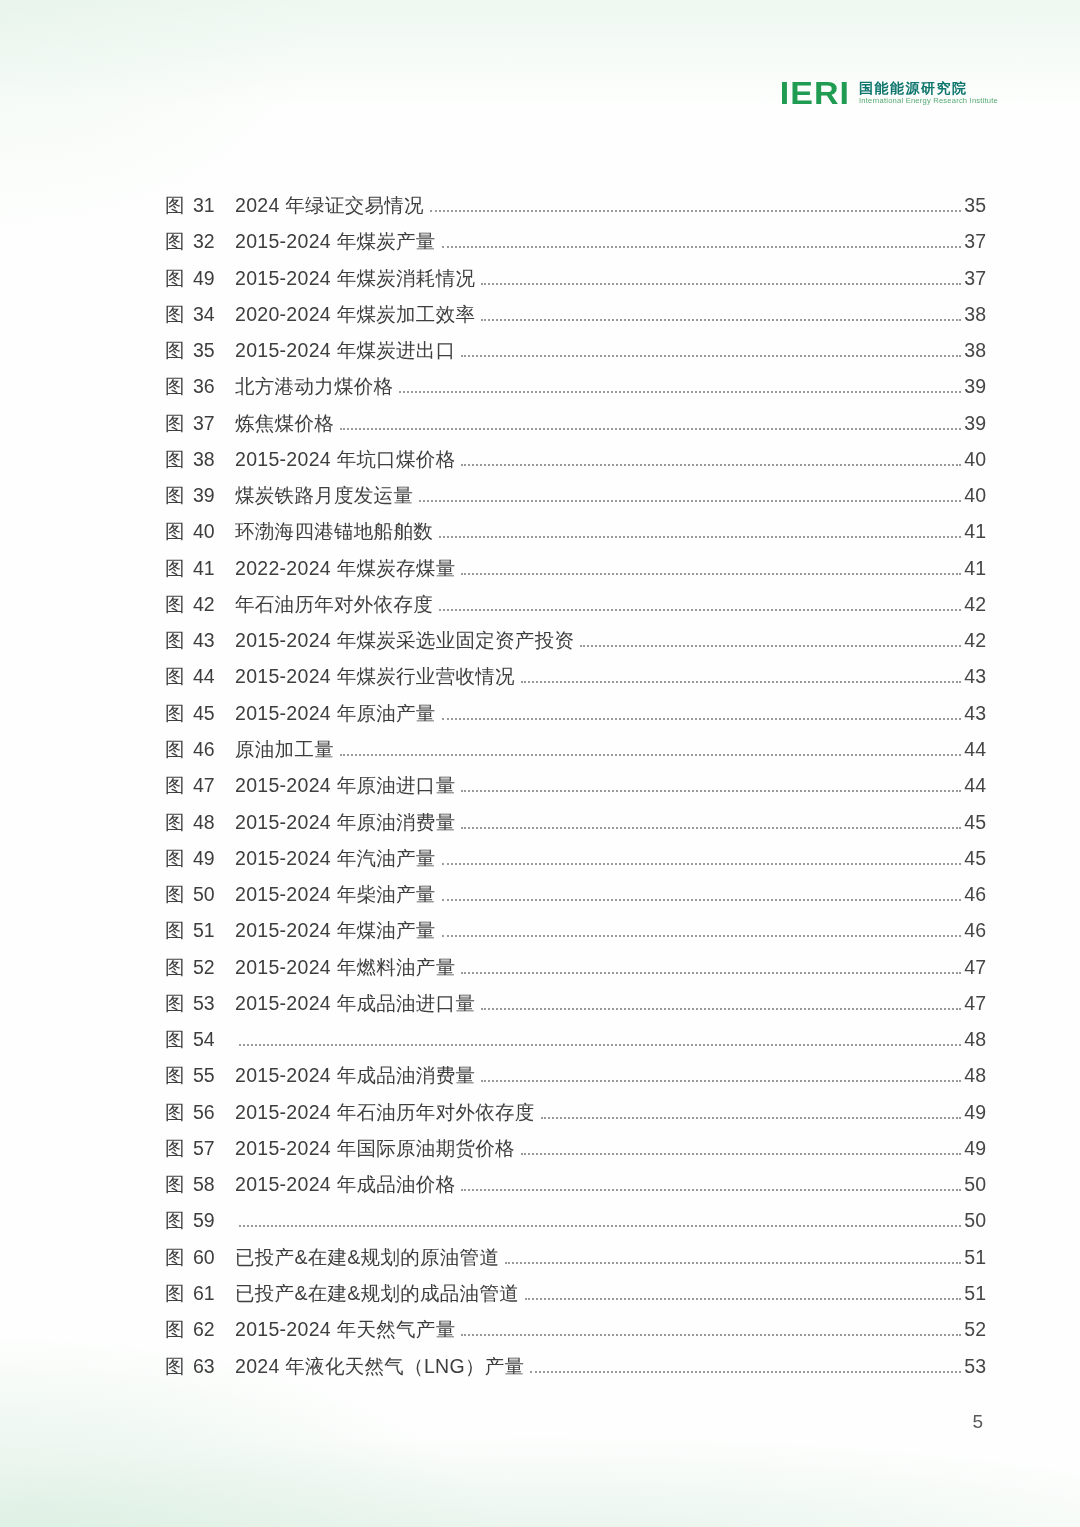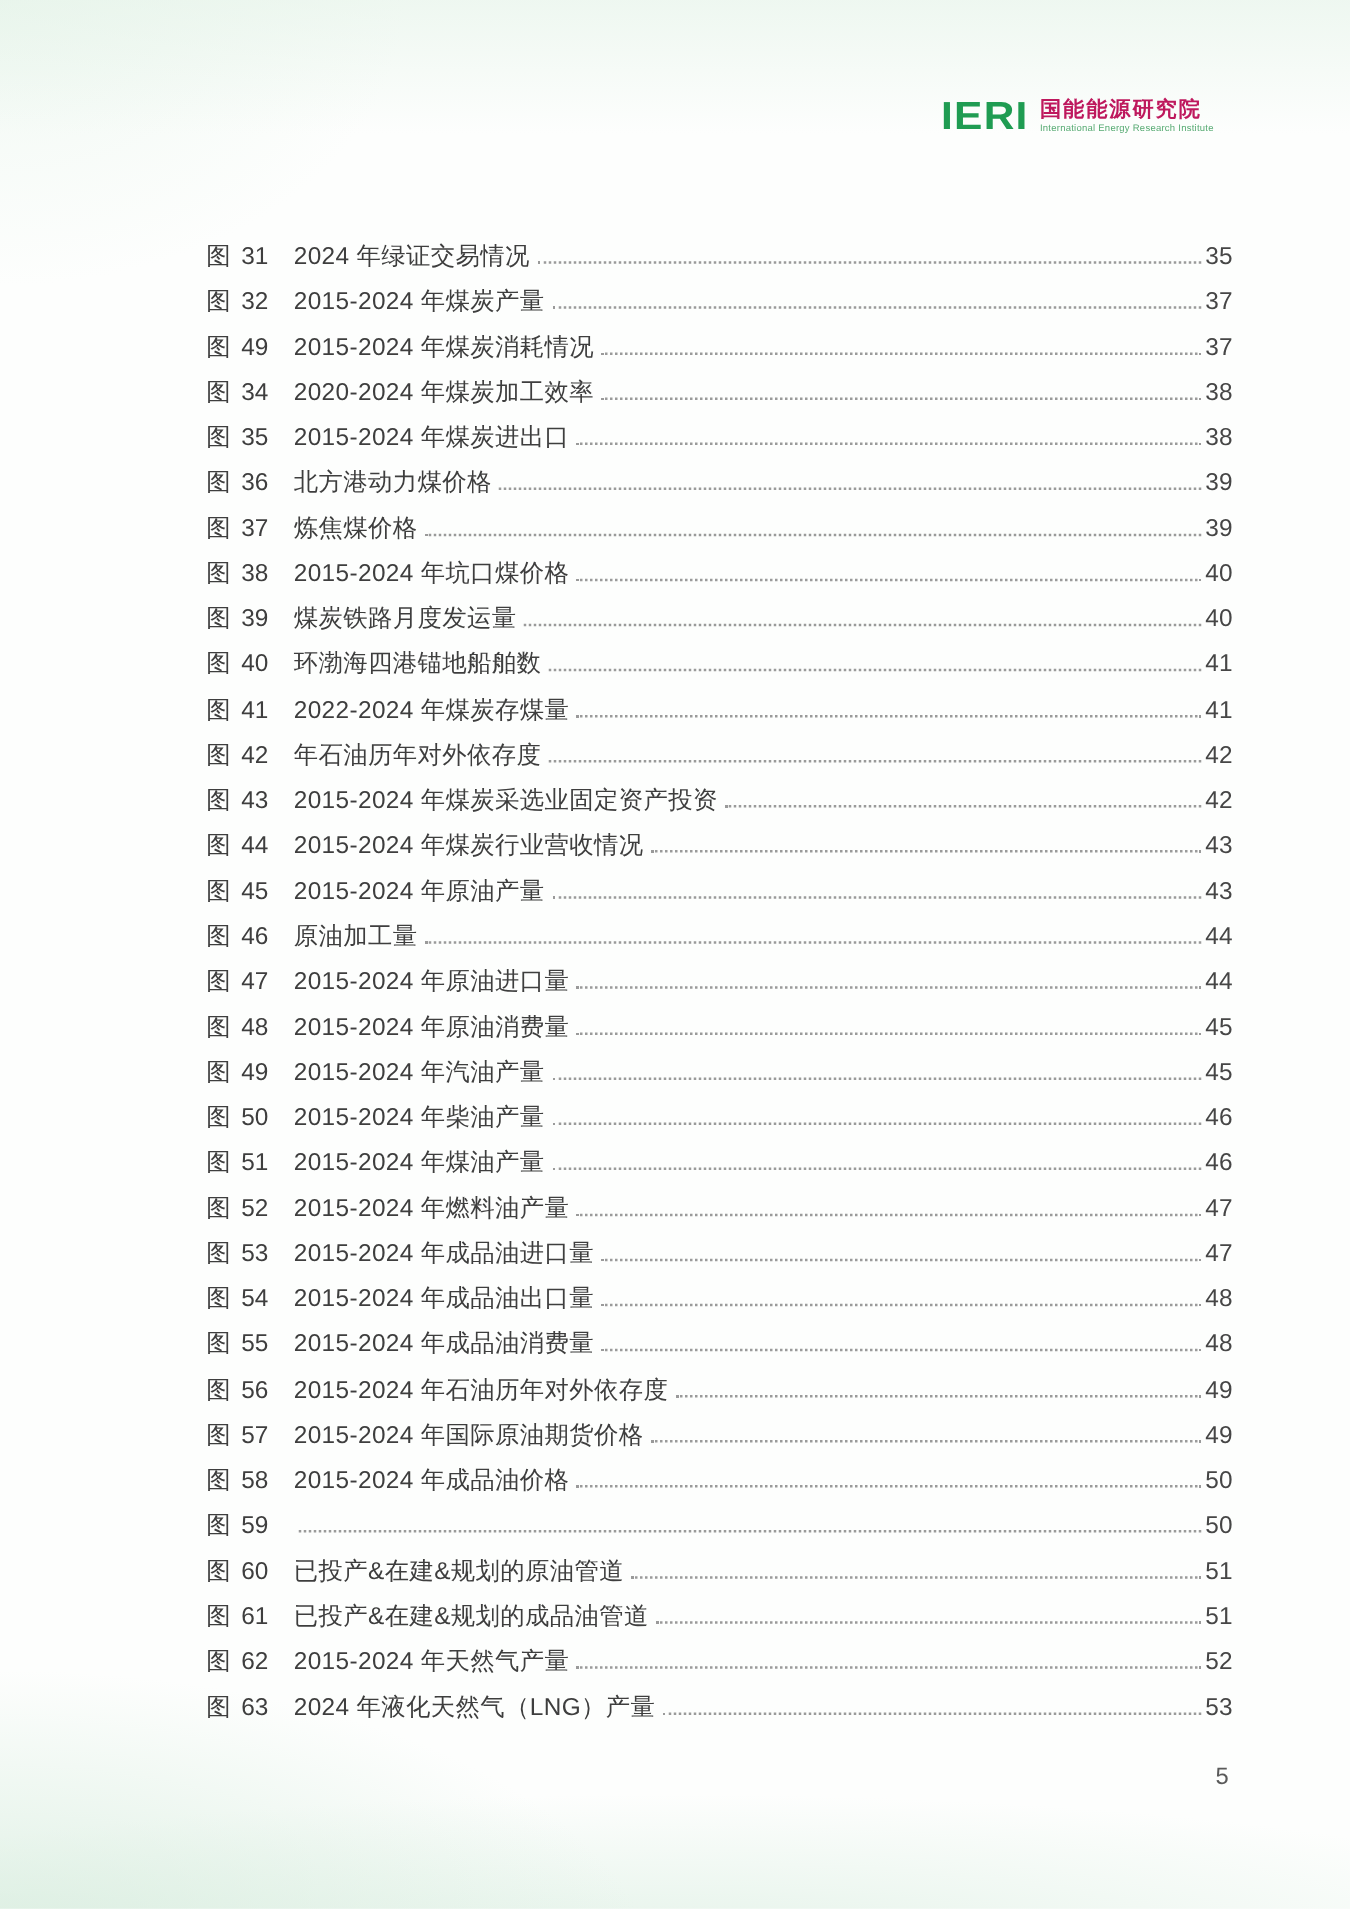--- a/index.html
+++ b/index.html
@@ -12,30 +12,30 @@
       linear-gradient(180deg, rgba(226,242,230,0.55) 0%, rgba(255,255,255,0) 7%),
       radial-gradient(ellipse 65% 22% at 0% 104%, rgba(214,236,221,0.95), rgba(255,255,255,0) 75%),
       radial-gradient(ellipse 90% 10% at 50% 102%, rgba(222,240,228,0.8), rgba(255,255,255,0) 80%),
       radial-gradient(ellipse 40% 20% at 0% 0%, rgba(228,243,232,0.5), rgba(255,255,255,0) 75%);
     overflow:hidden;
     color:#3b3b3b;
   }
 
   
   .logo{
-    position:absolute; top:76px; right:109px;
+    position:absolute; top:76px; right:82px;
     display:flex; align-items:center; gap:9px;
   }
   .logo-acronym{
     font-size:34px; font-weight:900; letter-spacing:1px;
     color:#1f9c52; transform:scaleY(0.92); line-height:1;
   }
   .logo-names{ display:flex; flex-direction:column; line-height:1.05; }
   .logo-cn{
-    font-size:17px; font-weight:700; color:#be185d; letter-spacing:1.5px;
+    font-size:14px; font-weight:700; color:#0f766e; letter-spacing:1.5px;
     white-space:nowrap;
   }
   .logo-en{
     font-size:7.6px; color:#56aa72; letter-spacing:0.2px; margin-top:2px;
     white-space:nowrap;
     text-align:center;
   }
 
   
   .toc{
@@ -255,21 +255,20 @@
     <span class="fig-label">图</span>
     <span class="fig-no">53</span>
     <span class="fig-title">2015-2024 年成品油进口量</span>
     <span class="leader"></span>
     <span class="fig-page">47</span>
   </div>
 
   <div class="toc-row">
     <span class="fig-label">图</span>
     <span class="fig-no">54</span>
-    <span class="fig-title">2015-2024 年成品油出口量</span>
     <span class="leader"></span>
     <span class="fig-page">48</span>
   </div>
 
   <div class="toc-row">
     <span class="fig-label">图</span>
     <span class="fig-no">55</span>
     <span class="fig-title">2015-2024 年成品油消费量</span>
     <span class="leader"></span>
     <span class="fig-page">48</span>

